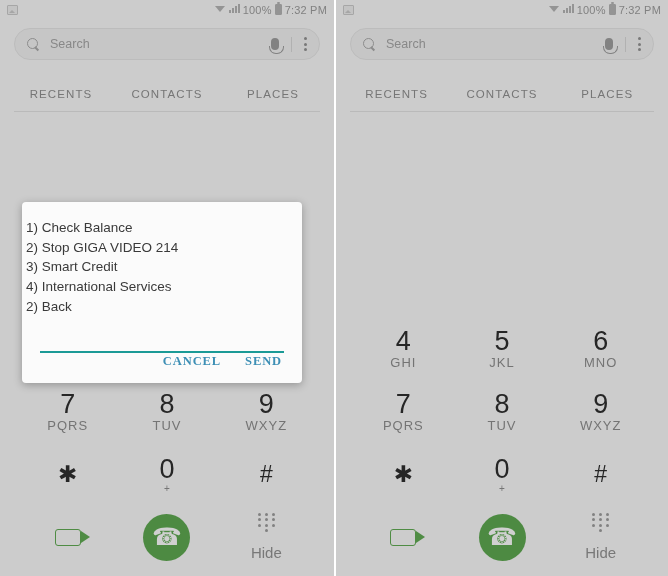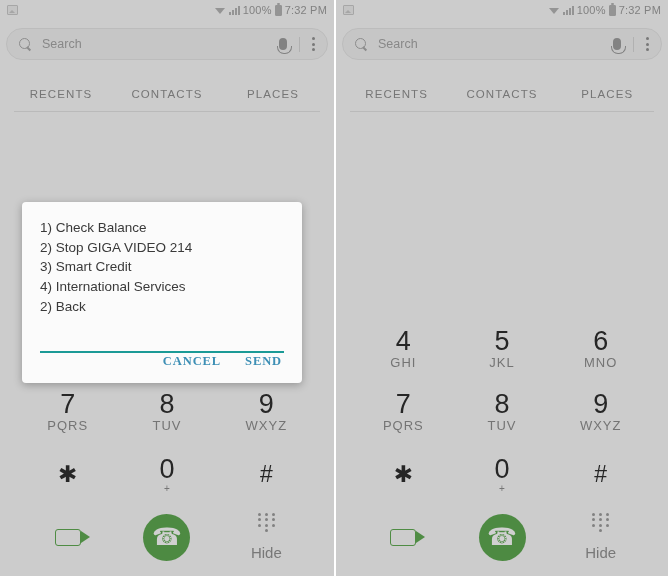--- a/index.html
+++ b/index.html
@@ -27,42 +27,42 @@
   .sb-left { display:flex; align-items:center; gap:4px; }
   .img-icon {
     width:11px; height:10px; border:1.4px solid #c9c9c9; border-radius:1px;
     position:relative; background:#efefef;
   }
   .img-icon:after{
     content:""; position:absolute; left:1px; bottom:1px;
     width:0;height:0; border-left:3px solid transparent; border-right:3px solid transparent;
     border-bottom:3px solid #c9c9c9;
   }
-  .sb-right { margin-left:auto; display:flex; align-items:center; gap:3px; }
+  .sb-right { margin-left:auto; display:flex; align-items:flex-start; gap:3px; }
   .wifi-ic { width:11px; height:9px; position:relative; }
   .wifi-ic:before{
     content:""; position:absolute; left:0; top:2px;
     border-left:5.5px solid transparent; border-right:5.5px solid transparent;
     border-top:6px solid #b3b3b3;
   }
   .sig-ic { display:flex; align-items:flex-end; gap:1px; height:9px; }
   .sig-ic i { width:2px; background:#b3b3b3; display:block; }
   .sig-ic i:nth-child(1){height:3px;} .sig-ic i:nth-child(2){height:5px;}
   .sig-ic i:nth-child(3){height:7px;} .sig-ic i:nth-child(4){height:9px;}
   .batt-ic {
     width:7px; height:11px; border:1.4px solid #b3b3b3; border-radius:1px;
     position:relative; background:#b3b3b3;
   }
   .batt-ic:before{
     content:""; position:absolute; top:-3px; left:1.5px;
     width:3px; height:2px; background:#b3b3b3; border-radius:1px;
   }
 
   
-  .searchwrap { padding:8px 6px 0; }
+  .searchwrap { padding:8px 14px 0; }
   .searchbar {
     height:32px; border-radius:16px; background:#f3f3f3;
     border:1px solid #e6e6e6;
     display:flex; align-items:center; padding:0 12px; gap:10px;
   }
   .mag { width:13px; height:13px; position:relative; flex:none; }
   .mag:before{
     content:""; position:absolute; left:0; top:0; width:9px; height:9px;
     border:1.5px solid #a8a8a8; border-radius:50%;
   }
@@ -128,21 +128,21 @@
   
   .scrim { position:absolute; inset:0; background:rgba(40,40,40,0.22); }
 
   
   .dialog {
     position:absolute; background:#fbfbfb; border-radius:4px;
     box-shadow:0 2px 9px rgba(0,0,0,0.28);
     display:flex; flex-direction:column;
   }
   .dlg-left  { left:22px; top:202px; width:280px; height:181px; }
-  .dlg-body { padding:16px 18px 0; }
+  .dlg-body { padding:16px 4px 0; }
   .dlg-line {
     font-size:13.5px; color:#3a3a3a; line-height:1.46; white-space:pre;
   }
   .dlg-input {
     margin:0 18px; position:relative; flex:none;
   }
   .dlg-left .dlg-input { margin-top:34px; }
   .dlg-underline { height:2px; background:#1b9a96; width:100%; }
   .dlg-actions {
     margin-top:auto; display:flex; justify-content:flex-end;

